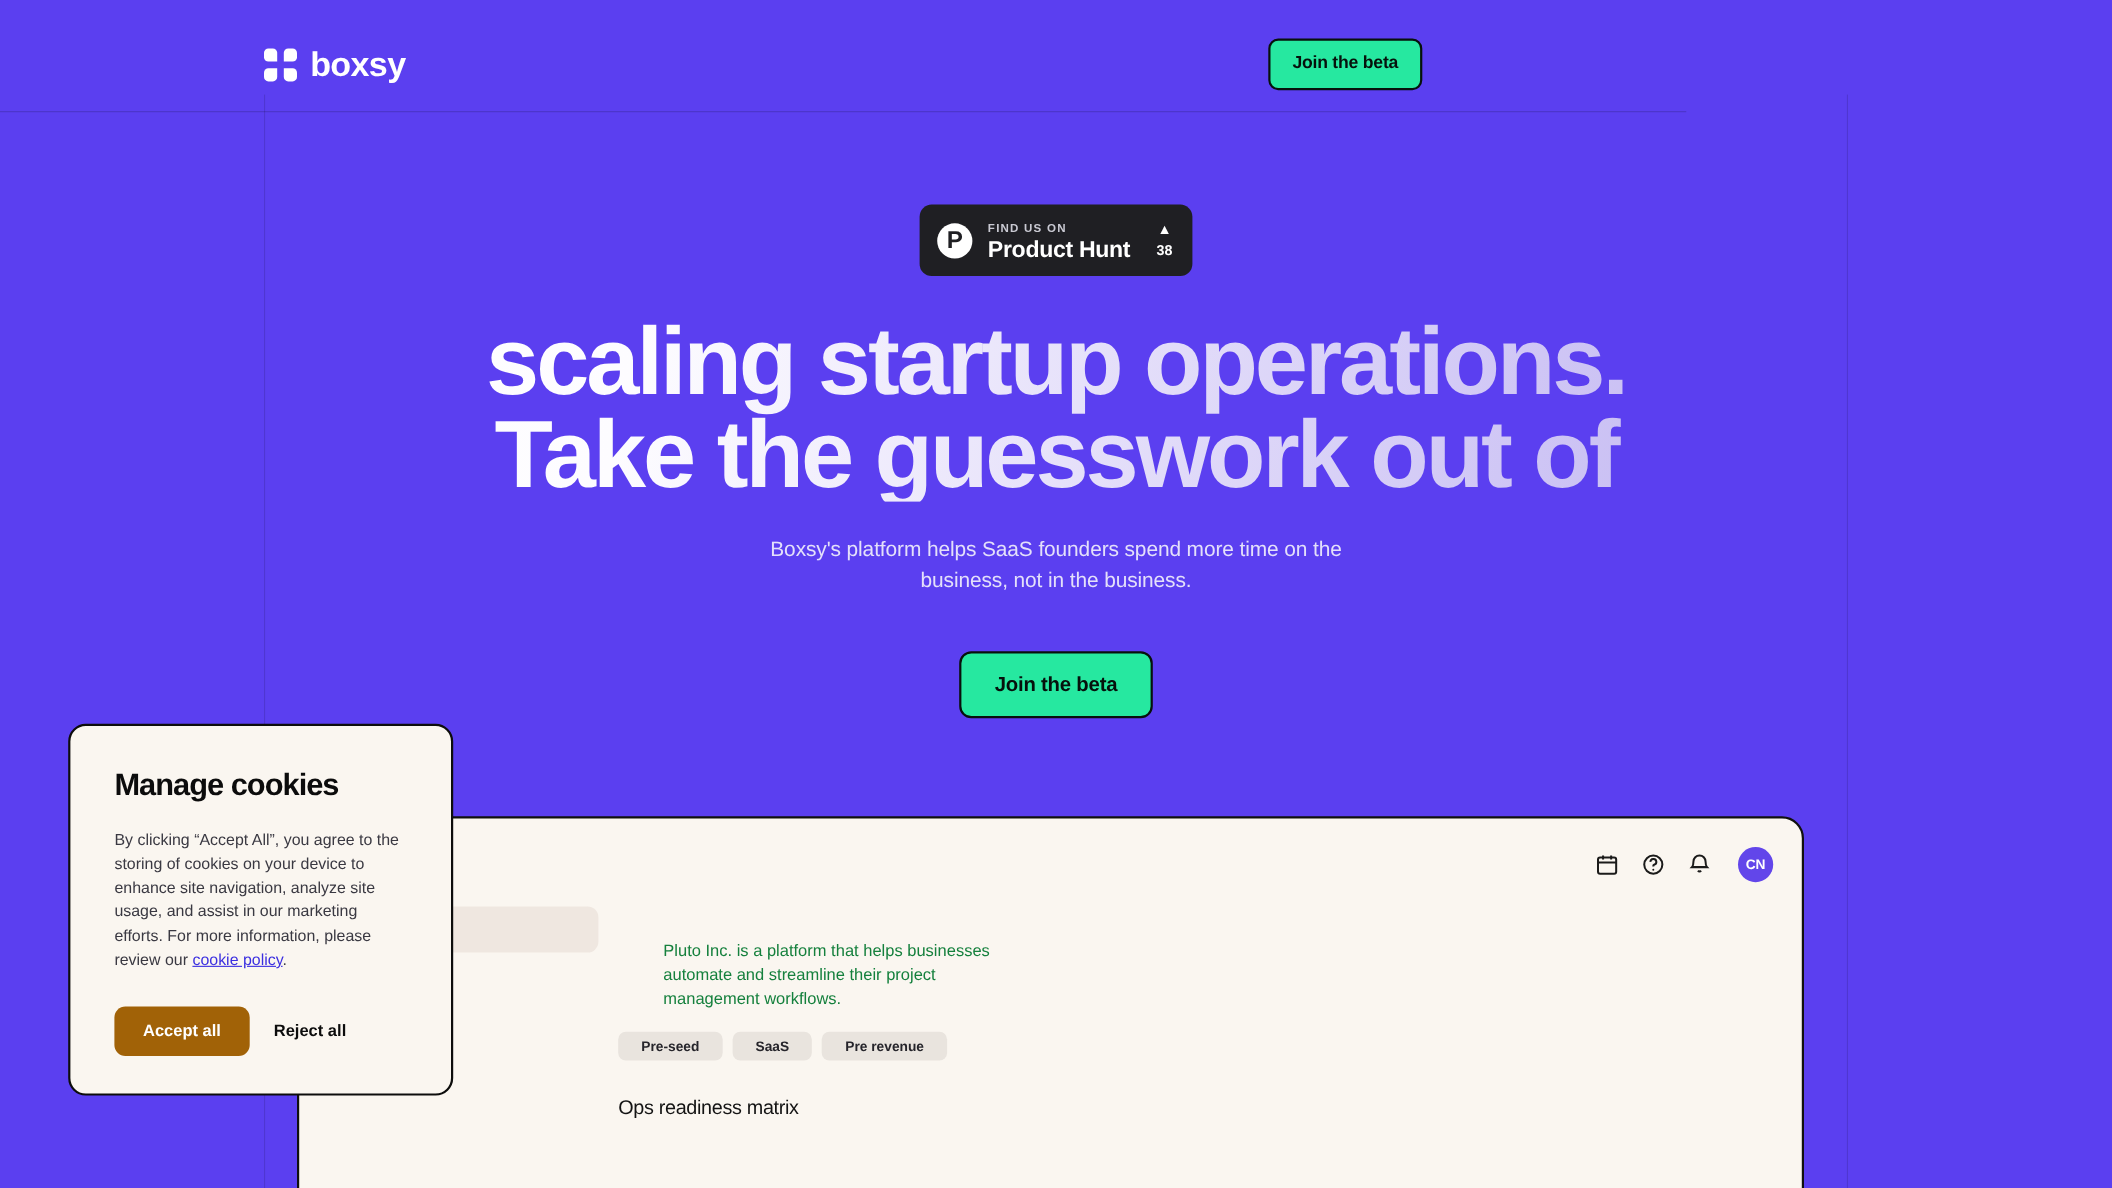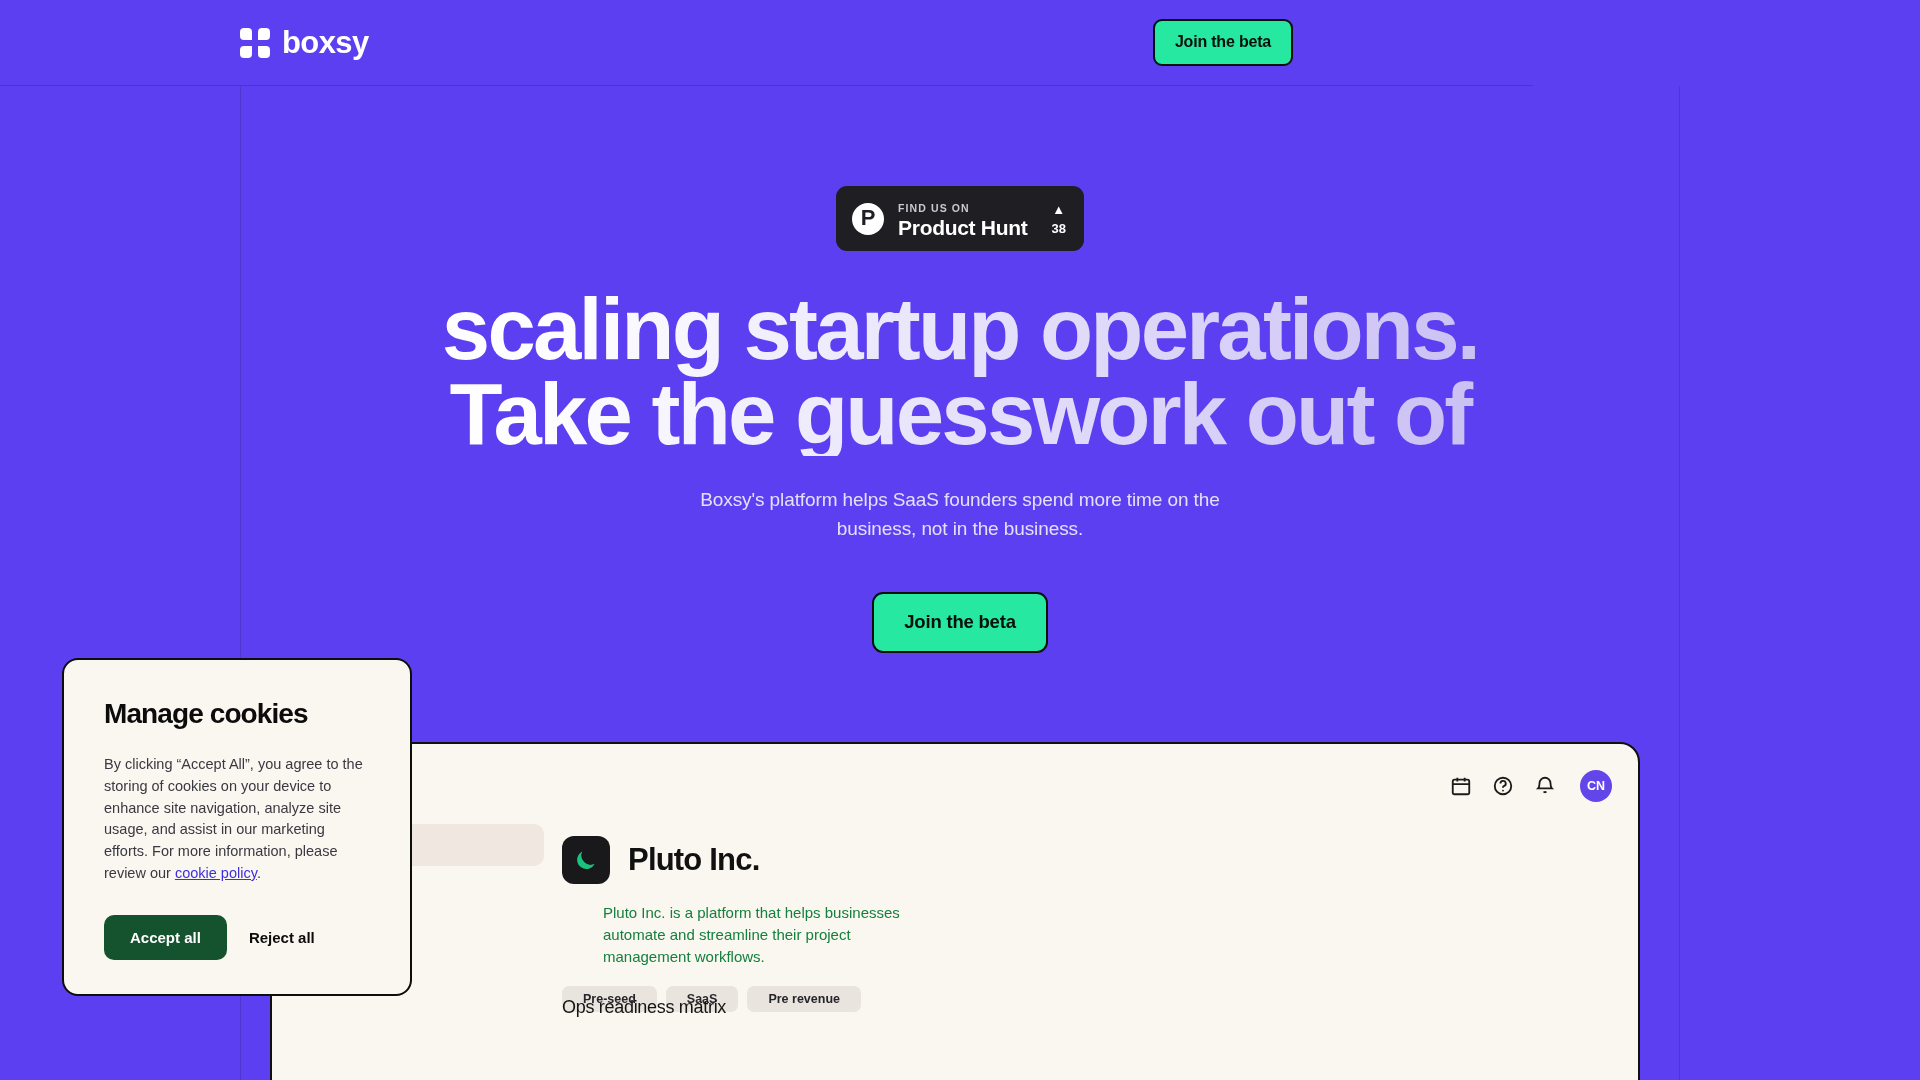--- a/index.html
+++ b/index.html
@@ -13,21 +13,21 @@
   
   .grid-rule {
     position:absolute; top:86px; bottom:0; width:1px;
     background:rgba(0,0,0,0.13); pointer-events:none;
   }
   .grid-rule.left  { left:240px; }
   .grid-rule.right { left:1679px; }
 
   
   .header {
-    position:absolute; top:0; left:0; width:1533px; height:86px;
+    position:absolute; top:16px; left:0; width:1533px; height:86px;
     border-bottom:1px solid rgba(0,0,0,0.15);
     display:flex; align-items:center;
   }
   .logo-wrap { position:absolute; left:240px; display:flex; align-items:center; gap:12px; }
   .logo-mark { width:30px; height:30px; position:relative; }
   .logo-mark i {
     position:absolute; width:12px; height:12px; background:#fff; display:block;
   }
   .logo-mark i.tl { left:0;  top:0;  border-radius:4px 4px 0 4px; }
   .logo-mark i.tr { right:0; top:0;  border-radius:4px 4px 4px 0; }
@@ -152,21 +152,21 @@
   .cookie {
     position:absolute; left:62px; top:658px; width:350px;
     background:#FAF6F0; border:2.5px solid #0D0D0C; border-radius:16px;
     padding:38px 40px 34px;
   }
   .ck-title { font-size:28px; font-weight:700; color:#0C0C0C; letter-spacing:-0.9px; }
   .ck-body { margin-top:24px; color:#3A3942; font-size:14.5px; line-height:1.5; }
   .ck-link { color:#3B2FE0; text-decoration:underline; cursor:pointer; }
   .ck-actions { margin-top:30px; display:flex; align-items:center; gap:22px; }
   .ck-accept {
-    background:#14532d; color:#fff; border:none; border-radius:10px;
+    background:#a16207; color:#fff; border:none; border-radius:10px;
     padding:14px 26px; font-size:15px; font-weight:700;
     font-family:"Liberation Sans", sans-serif; cursor:pointer;
   }
   .ck-reject {
     background:none; border:none; color:#0C0C0C;
     font-size:15px; font-weight:700; cursor:pointer;
     font-family:"Liberation Sans", sans-serif;
   }
 </style>
 </head>
@@ -243,28 +243,20 @@
       <span class="side-ico">$</span>
       <span>Revenue</span>
     </div>
     <div class="side-item">
       <span class="side-ico">&lt;&gt;</span>
       <span>R+D</span>
     </div>
   </div>
 
   <div class="company">
-    <div class="co-head">
-      <span class="co-logo">
-        <svg width="26" height="26" viewBox="0 0 24 24">
-            <path d="M20 15.5A8.5 8.5 0 0 1 8.6 4.2a8.5 8.5 0 1 0 11.4 11.3z" fill="#19C37D"></path>
-          </svg>
-      </span>
-      <span class="co-name">Pluto Inc.</span>
-    </div>
     <p class="co-desc">Pluto Inc. is a  platform that helps businesses automate and streamline their project management workflows.</p>
     <div class="co-tags">
       <span class="co-tag">Pre-seed</span>
       <span class="co-tag">SaaS</span>
       <span class="co-tag">Pre revenue</span>
     </div>
   </div>
 
   <div class="matrix-title">Ops readiness matrix</div>
 

